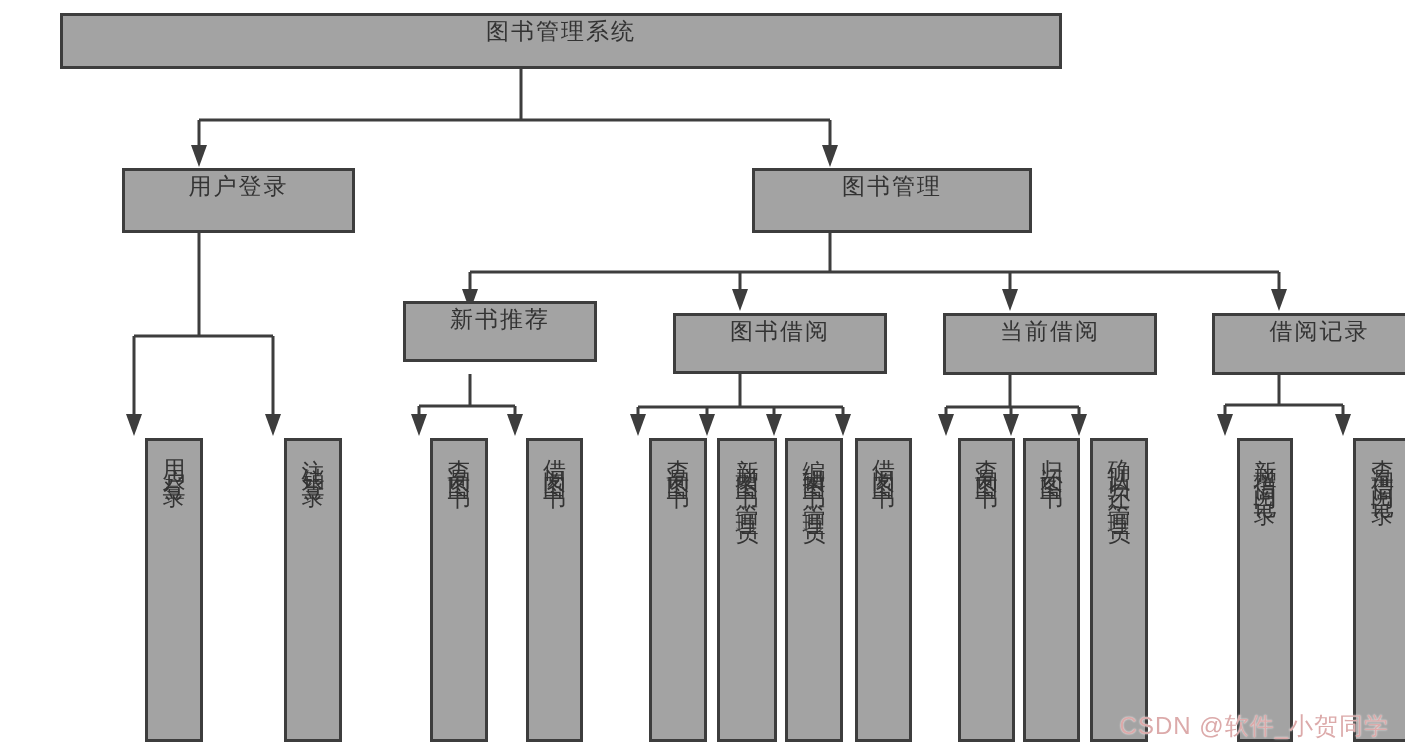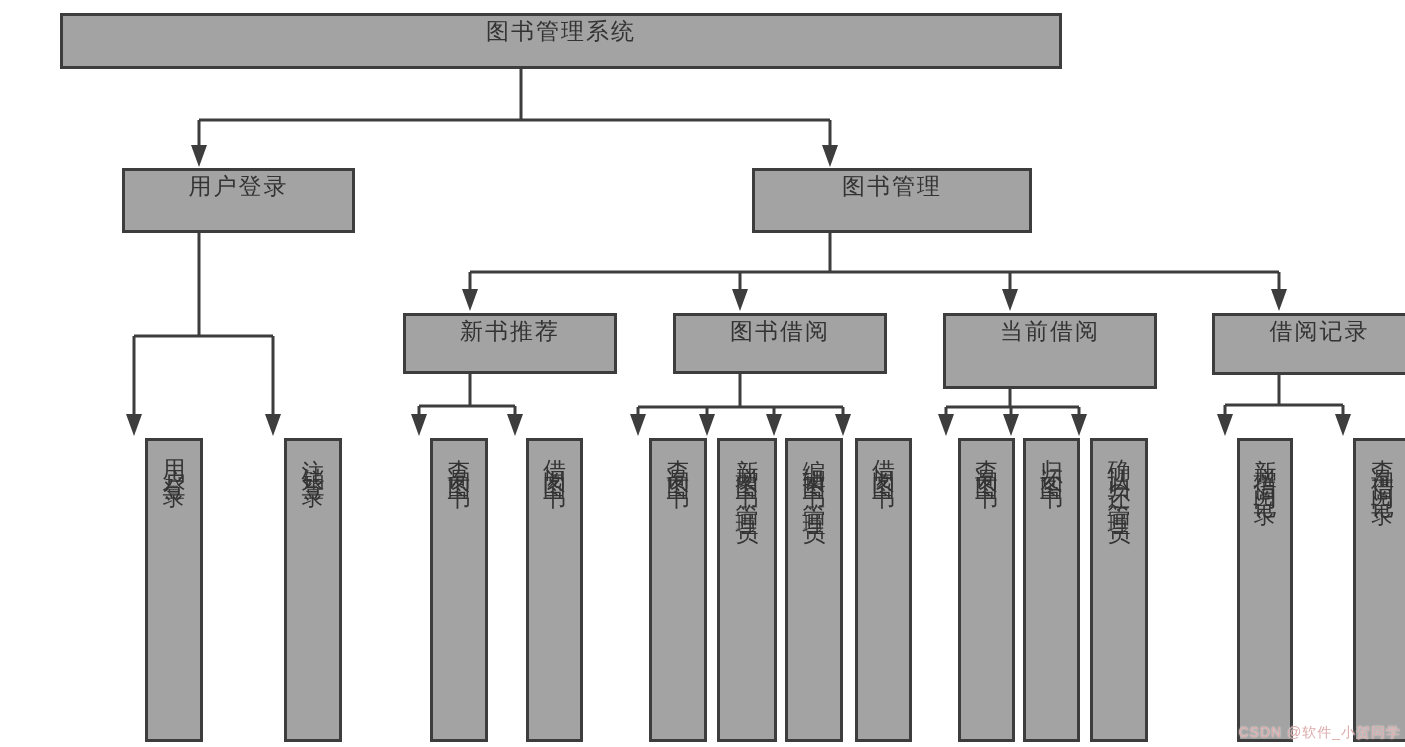--- a/index.html
+++ b/index.html
@@ -34,23 +34,23 @@
     writing-mode: vertical-rl;
     text-orientation: mixed;
     font-size: 23px;
     letter-spacing: 9px;
     line-height: 1.0;
     white-space: nowrap;
     color: var(--text);
   }
   #watermark {
     position: absolute;
-    right: 4px;
+    right: 16px;
     bottom: 5px;
-    font-size: 14px;
+    font-size: 24px;
     letter-spacing: 1px;
     color: var(--watermark);
     text-shadow: 0 0 2px #ffffff;
     z-index: 3;
   }
 </style>
 </head>
 <body>
 
 <div id="stage">
@@ -99,27 +99,27 @@
     <span>图书管理系统</span>
   </div>
 
   <div class="node hbox" style="left:82px; top:168px; width:233px; height:65px;">
     <span>用户登录</span>
   </div>
   <div class="node hbox" style="left:712px; top:168px; width:280px; height:65px;">
     <span>图书管理</span>
   </div>
 
-  <div class="node hbox" style="left:363px; top:313px; width:214px; height:61px;">
+  <div class="node hbox" style="left:363px; top:301px; width:194px; height:61px;">
     <span>新书推荐</span>
   </div>
   <div class="node hbox" style="left:633px; top:313px; width:214px; height:61px;font-family:Liberation Serif, serif;">
     <span>图书借阅</span>
   </div>
-  <div class="node hbox" style="left:903px; top:313px; width:214px; height:76px;">
+  <div class="node hbox" style="left:903px; top:313px; width:214px; height:62px;">
     <span>当前借阅</span>
   </div>
   <div class="node hbox" style="left:1172px; top:313px; width:215px; height:62px;">
     <span>借阅记录</span>
   </div>
 
   <div class="node leaf" style="left:105px;">
     <span class="vtext">用户登录</span>
   </div>
   <div class="node leaf" style="left:244px;">

